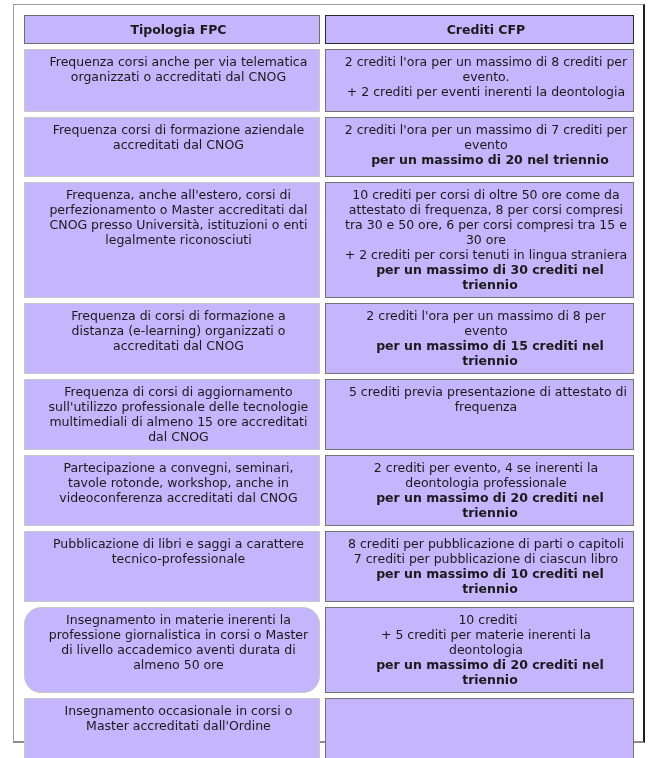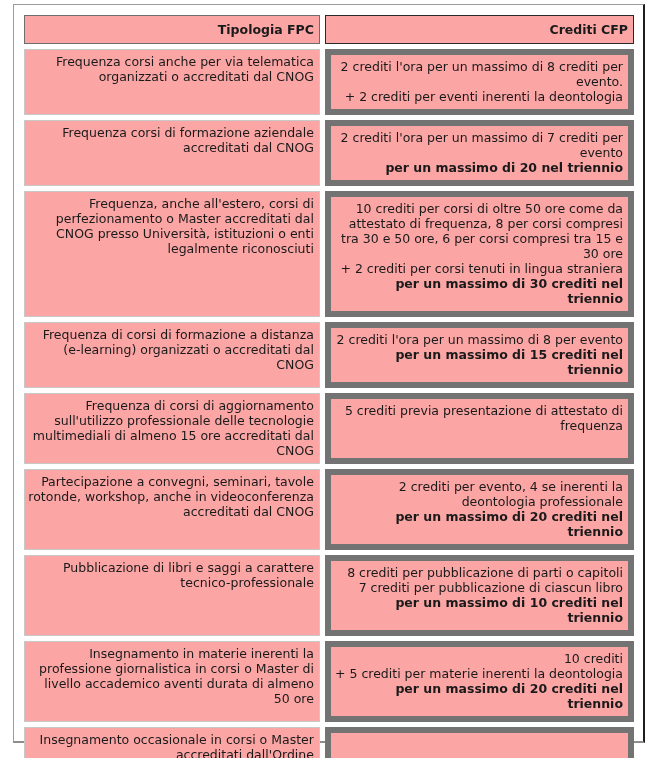--- a/index.html
+++ b/index.html
@@ -36,34 +36,34 @@
     width: 100%;
     table-layout: fixed;
     margin: 0;
   }
 
   col.col-tipologia { width: 293px; }
   col.col-crediti   { width: 306px; }
 
   th, td {
     vertical-align: top;
-    text-align: right;
-    padding: 4px 5px 5px 2px;
+    text-align: center;
+    padding: 4px 5px 5px 18px;
     font-size: 12.5px;
     line-height: 1.20;
-    background: #fca5a5;
+    background: #c4b5fd;
   }
 
   
   .c1 {
     border: 1px solid #c8c8c8;
   }
   
   .c2 {
-    border: 6px solid #737373;
+    border: 1px solid #737373;
   }
 
   
   thead th {
     font-weight: bold;
     font-size: 12.5px;
     padding-top: 6px;
     padding-bottom: 6px;
   }
   thead th.c1 { border: 1px solid #6e6e6e; }
@@ -132,21 +132,21 @@
         </tr>
         <tr>
           <td class="c1" style="height: 42px;">Pubblicazione di libri e saggi a carattere tecnico-professionale</td>
           <td class="c2">
             <span class="cell-line">8 crediti per pubblicazione di parti o capitoli</span>
             <span class="cell-line">7 crediti per pubblicazione di ciascun libro</span>
             <span class="cell-line bold">per un massimo di 10 crediti nel triennio</span>
           </td>
         </tr>
         <tr>
-          <td class="c1" style="height: 60px;">Insegnamento in materie inerenti la professione giornalistica in corsi o Master di livello accademico aventi durata di almeno 50 ore</td>
+          <td class="c1" style="height: 60px; border-radius: 17px;">Insegnamento in materie inerenti la professione giornalistica in corsi o Master di livello accademico aventi durata di almeno 50 ore</td>
           <td class="c2">
             <span class="cell-line"> 10 crediti</span>
             <span class="cell-line">+ 5 crediti per materie inerenti la deontologia</span>
             <span class="cell-line bold">per un massimo di 20 crediti nel triennio</span>
           </td>
         </tr>
         <tr>
           <td class="c1" style="height: 62px;">Insegnamento occasionale in corsi o Master accreditati dall'Ordine</td>
           <td class="c2"></td>
         </tr>

